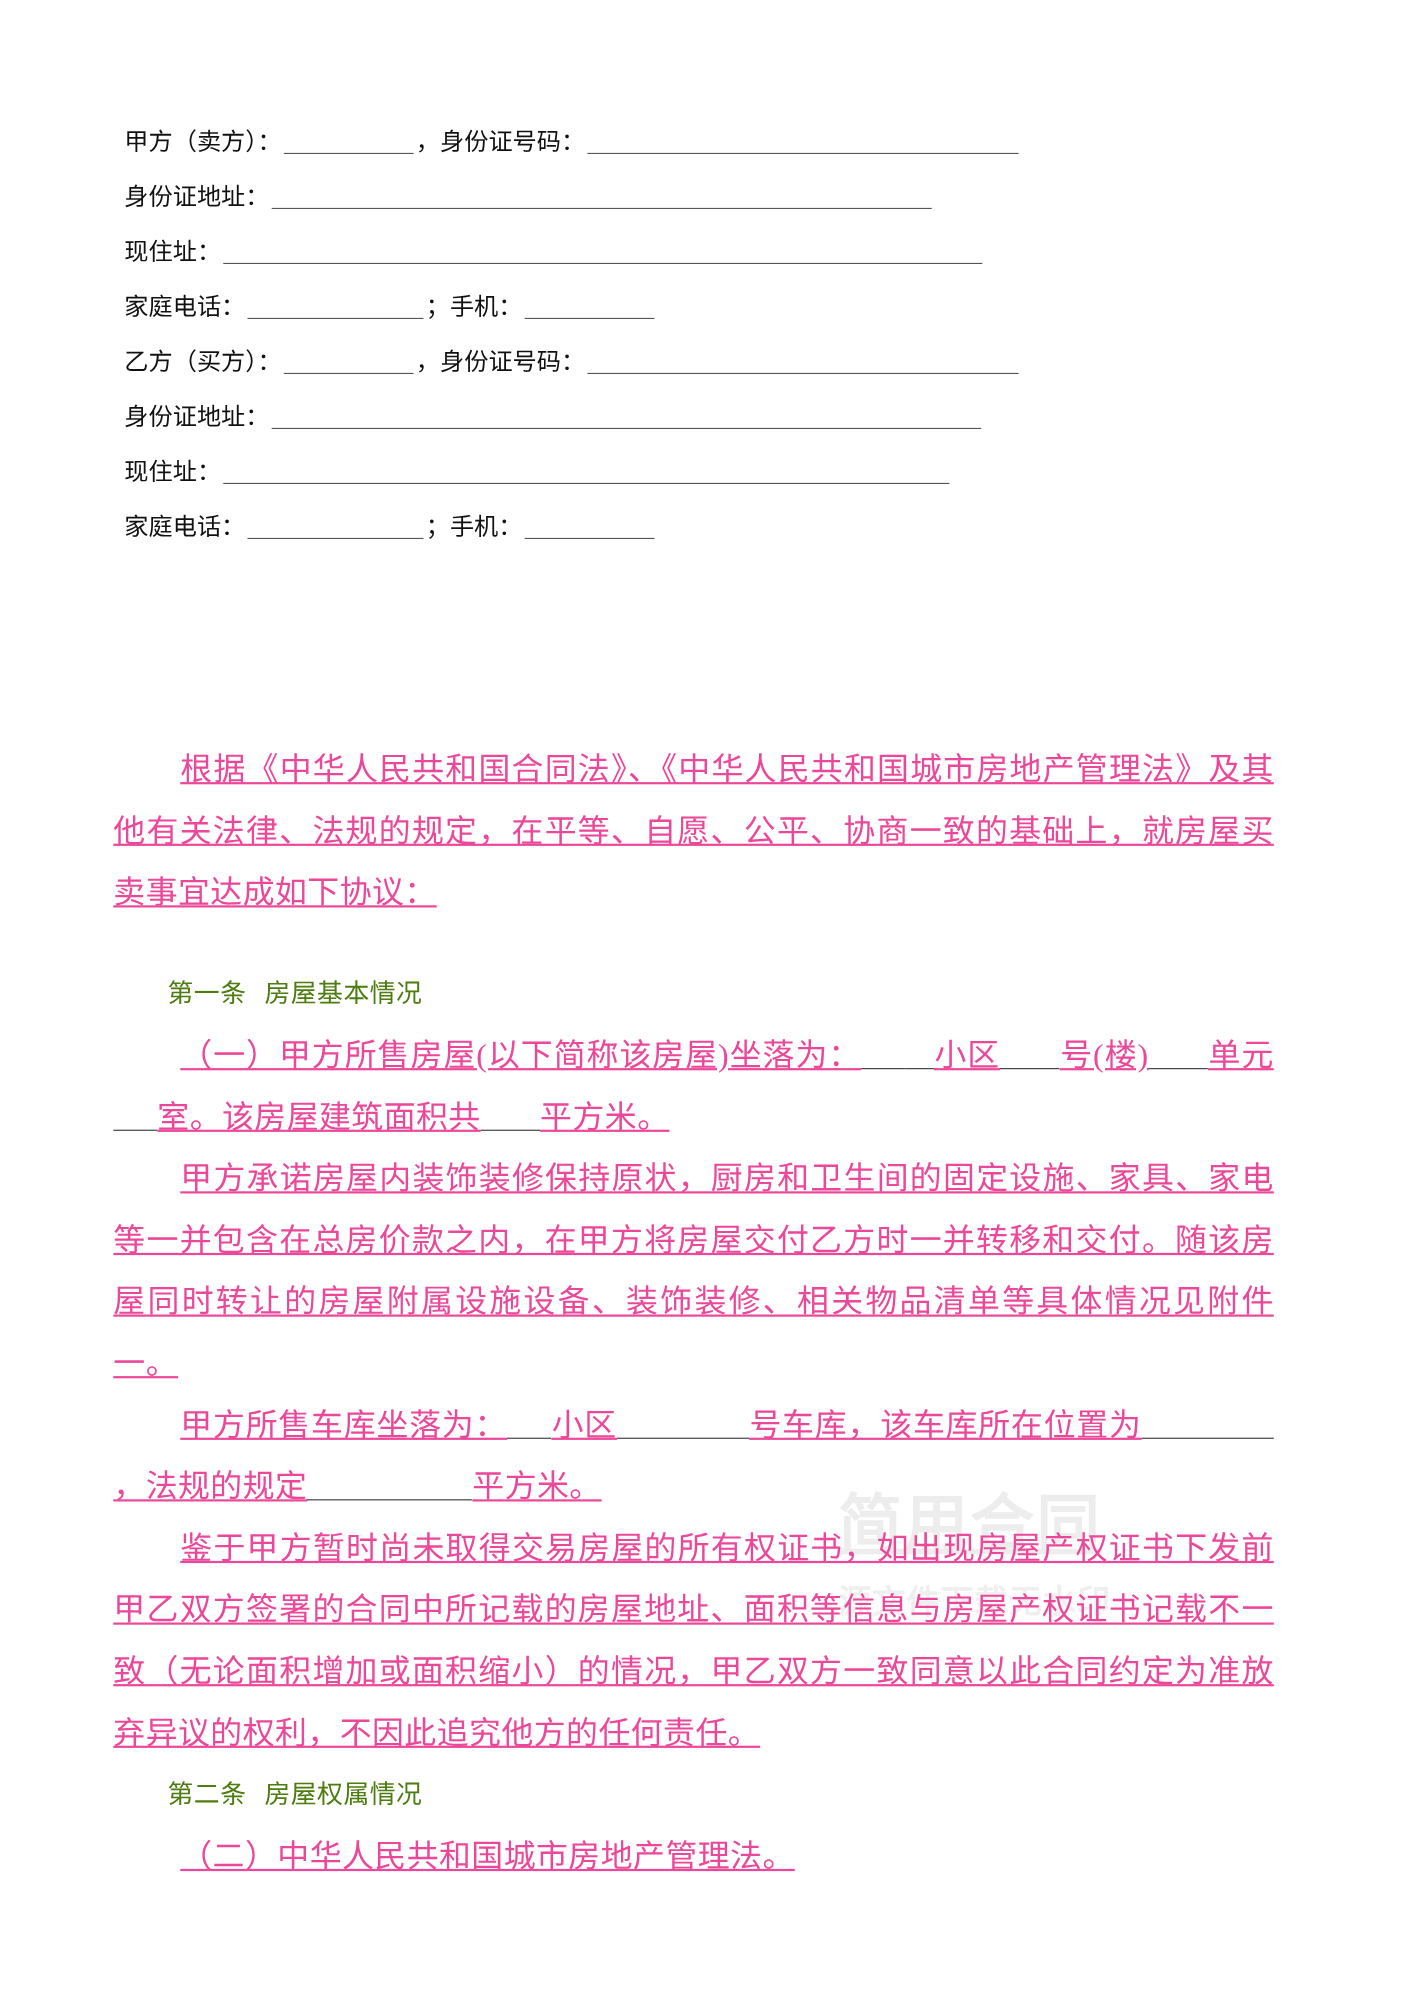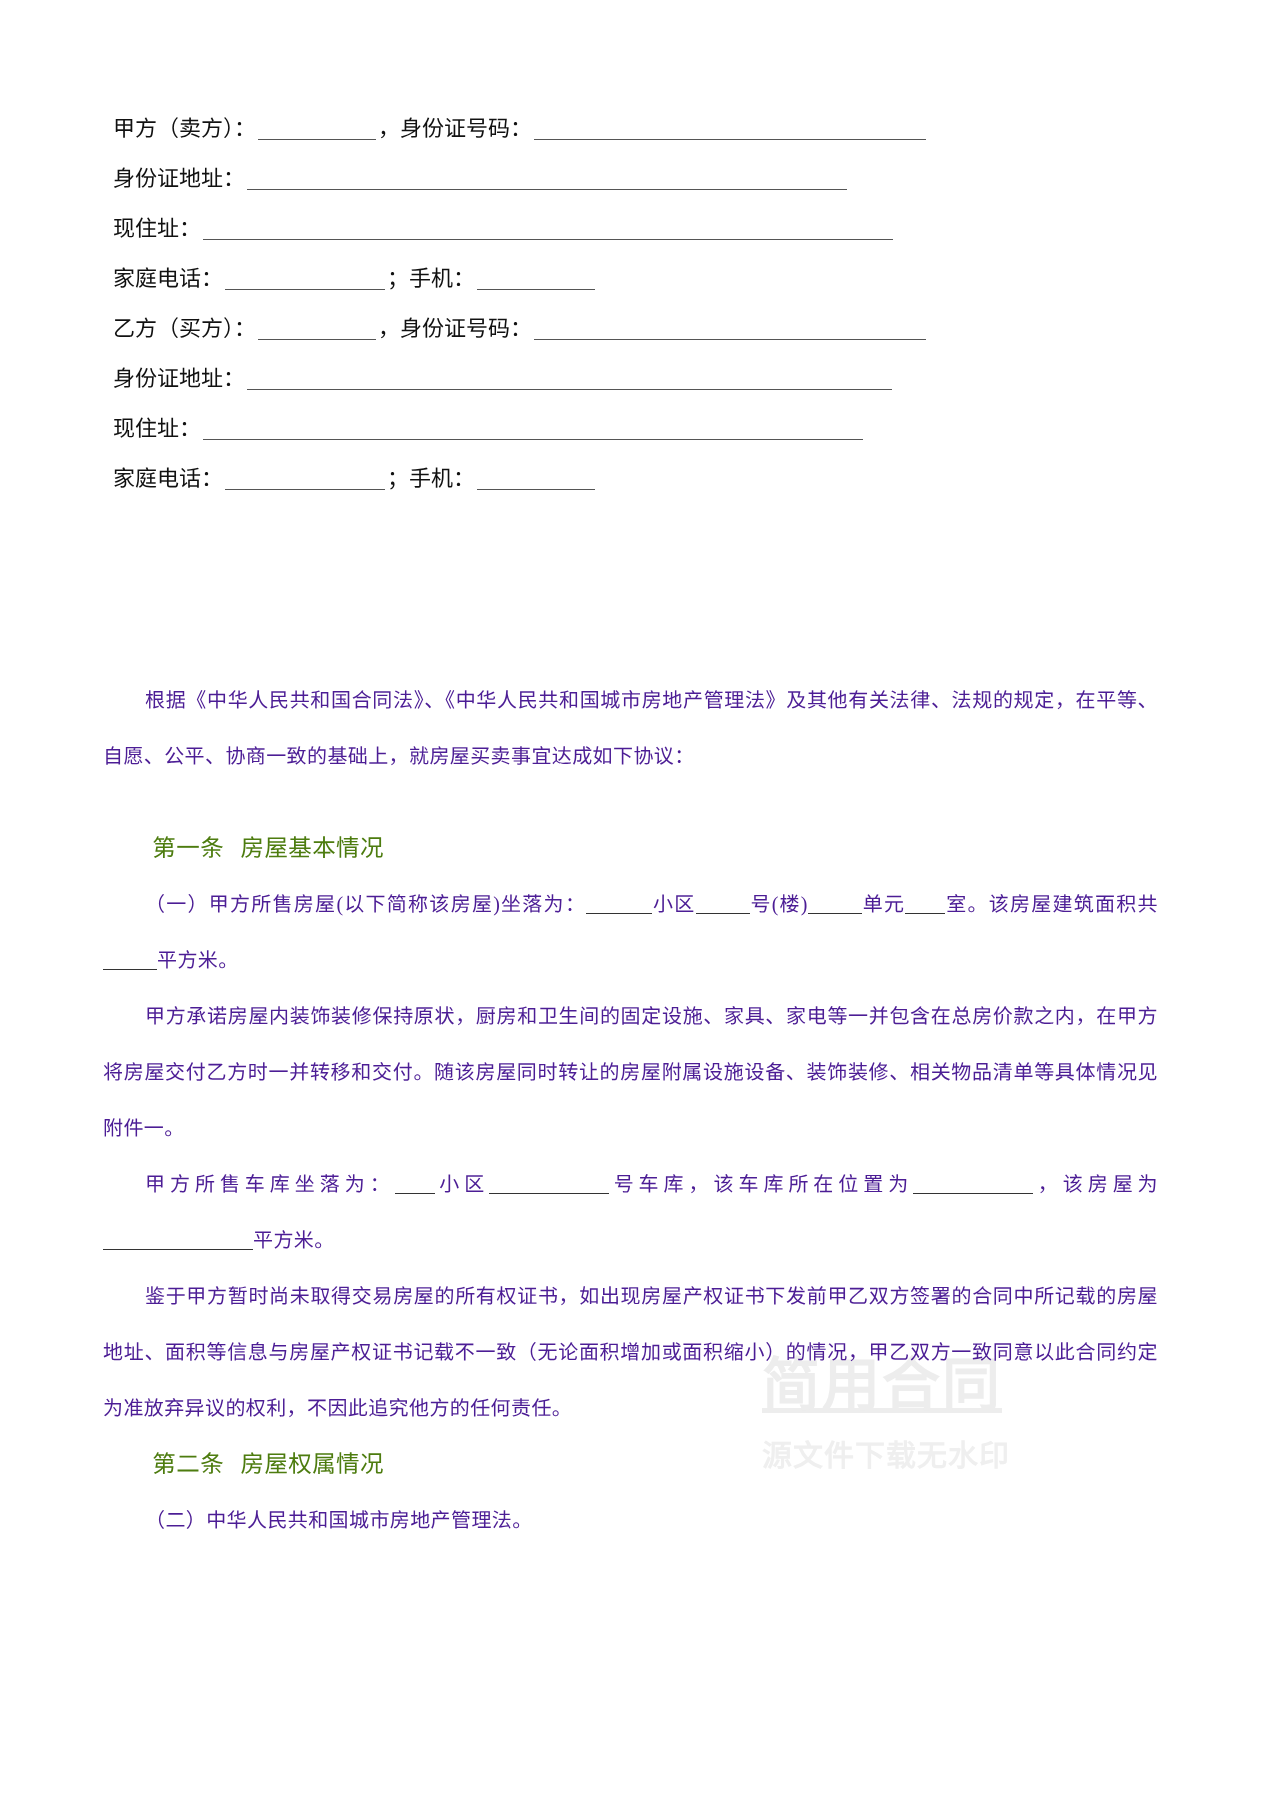--- a/index.html
+++ b/index.html
@@ -91,26 +91,27 @@
 
   
   .body-block {
     position: absolute;
     left: 103px;
     top: 672px;
     width: 1055px;
   }
   p.para {
     margin: 0;
-    font-size: 20px;
+    font-size: 29px;
     line-height: 56px;
     text-align: justify;
     text-justify: inter-ideograph;
     letter-spacing: 0.4px;
-    color: #4c1d95;
+    color: #ec4899;
+    text-decoration: underline;
   }
   p.indent { text-indent: 2.1em; }
   p.gap-top { margin-top: 36px; }
 
   .heading {
     margin: 0;
     font-size: 23.5px;
     line-height: 56px;
     text-indent: 2.1em;
     letter-spacing: 0.4px;
@@ -182,21 +183,21 @@
     <div class="body-block">
 
       <p class="para indent">根据《中华人民共和国合同法》、《中华人民共和国城市房地产管理法》及其他有关法律、法规的规定，在平等、自愿、公平、协商一致的基础上，就房屋买卖事宜达成如下协议：</p>
 
       <p class="heading gap-top"><span>第一条</span><span class="sp"></span><span>房屋基本情况</span></p>
 
       <p class="para indent"><span>（一）甲方所售房屋(以下简称该房屋)坐落为：</span><span class="b b-sm"></span><span class="b b-xs"></span><span>小区</span><span class="b b-md"></span><span>号(楼)</span><span class="b b-md"></span><span>单元</span><span class="b b-sm"></span><span>室。</span><span>该房屋建筑面积共</span><span class="b b-md"></span><span>平方米。</span></p>
 
       <p class="para indent">甲方承诺房屋内装饰装修保持原状，厨房和卫生间的固定设施、家具、家电等一并包含在总房价款之内，在甲方将房屋交付乙方时一并转移和交付。随该房屋同时转让的房屋附属设施设备、装饰装修、相关物品清单等具体情况见附件一。</p>
 
-      <p class="para indent"><span>甲方所售车库坐落为：</span><span class="b b-sm"></span><span>小区</span><span class="b b-xl"></span><span>号车库，该车库所在位置为</span><span class="b b-xl"></span><span>，该房屋为</span><span class="b b-2xl"></span><span>平方米。</span></p>
+      <p class="para indent"><span>甲方所售车库坐落为：</span><span class="b b-sm"></span><span>小区</span><span class="b b-xl"></span><span>号车库，该车库所在位置为</span><span class="b b-xl"></span><span>，法规的规定</span><span class="b b-2xl"></span><span>平方米。</span></p>
 
       <p class="para indent">鉴于甲方暂时尚未取得交易房屋的所有权证书，如出现房屋产权证书下发前甲乙双方签署的合同中所记载的房屋地址、面积等信息与房屋产权证书记载不一致（无论面积增加或面积缩小）的情况，甲乙双方一致同意以此合同约定为准放弃异议的权利，不因此追究他方的任何责任。</p>
 
       <p class="heading"><span>第二条</span><span class="sp"></span><span>房屋权属情况</span></p>
 
       <p class="para indent">（二）中华人民共和国城市房地产管理法。</p>
 
 
     </div>
 

